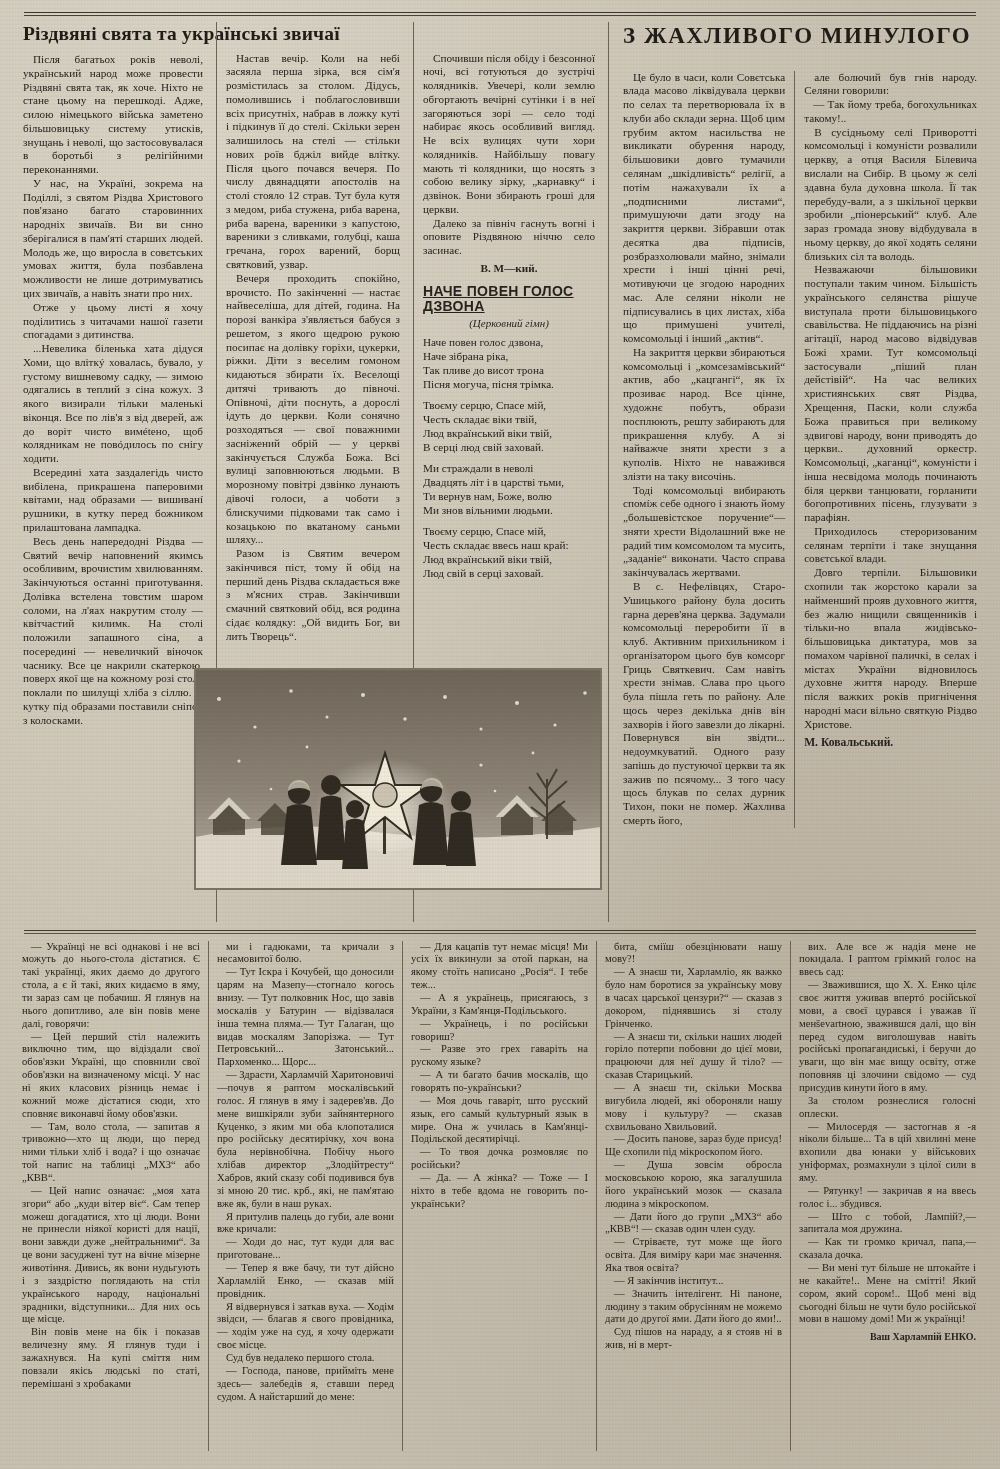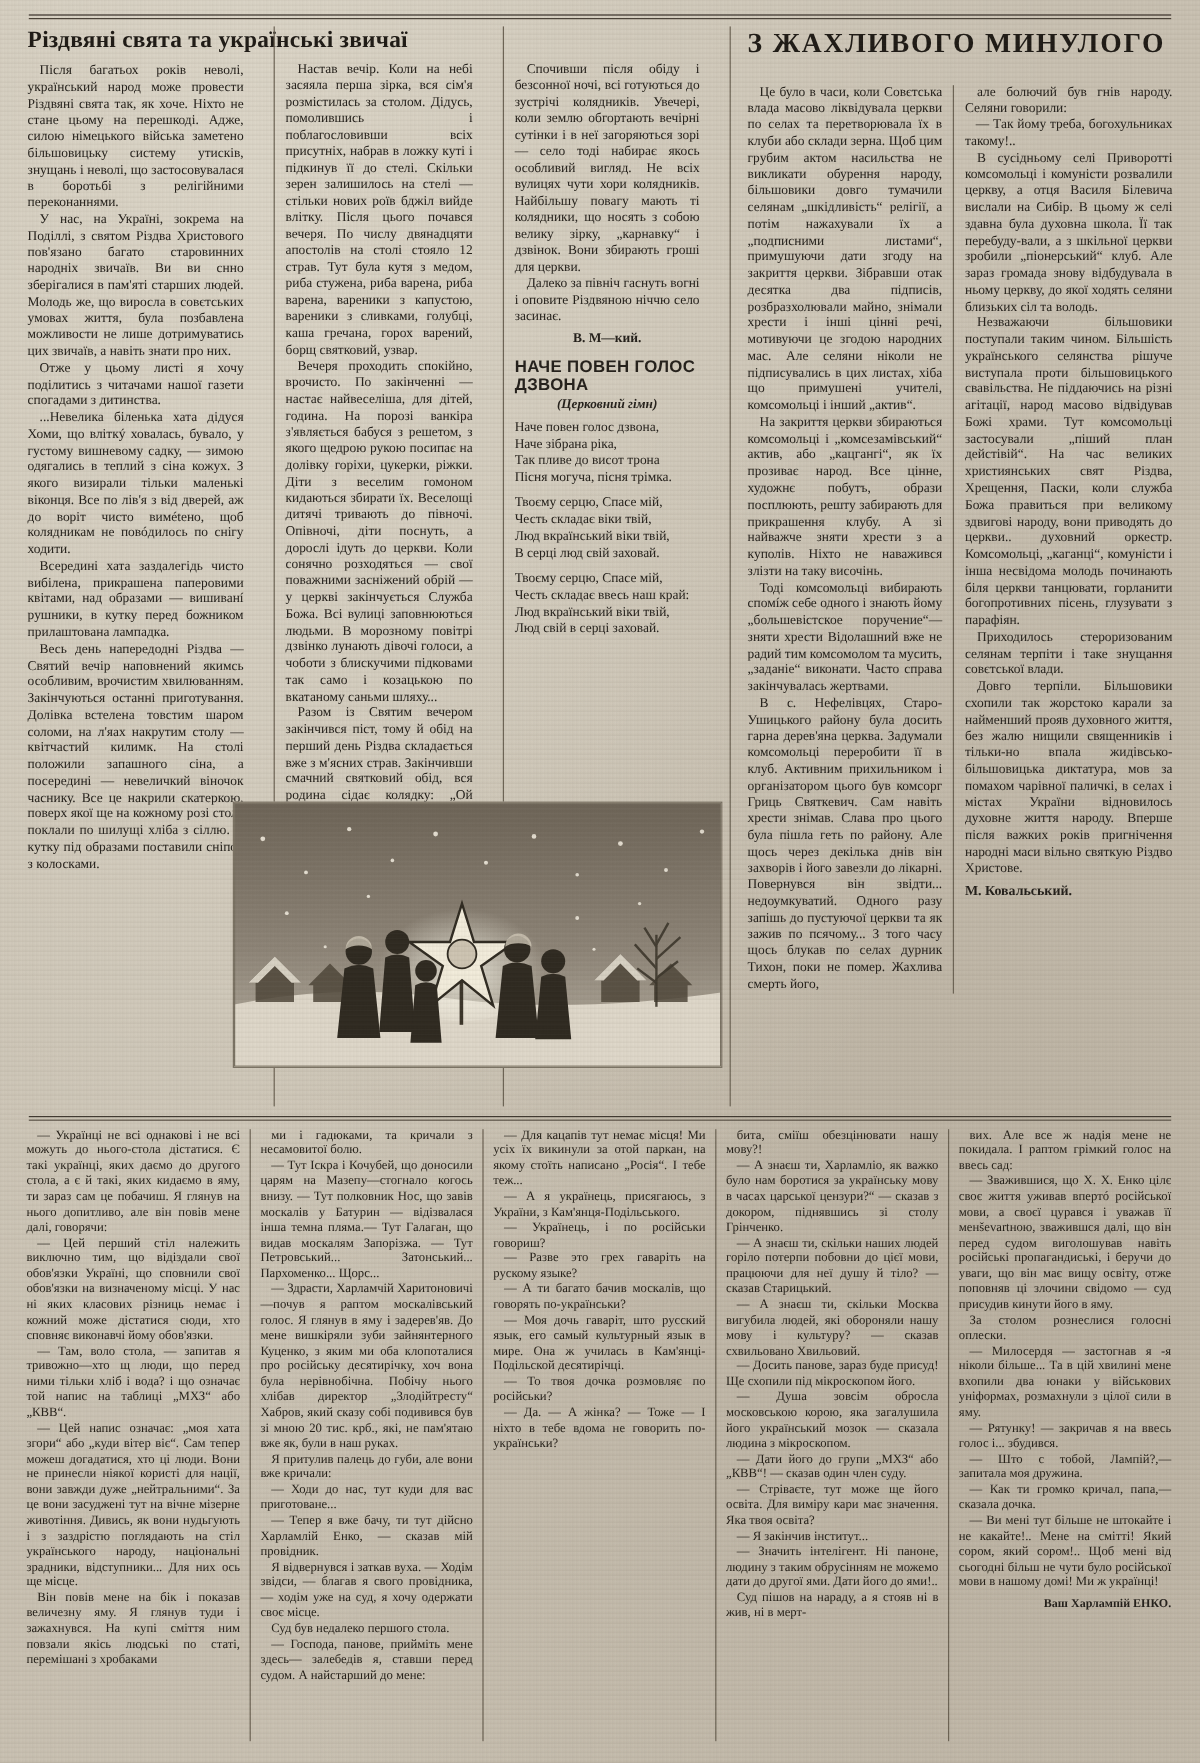--- a/index.html
+++ b/index.html
@@ -60,21 +60,21 @@
     border-top: 1.6px solid #3a332b;
     margin: 2px 10px 0 10px;
   }
   .rule-thin {
     border-top: 1px solid #4a4238;
     margin: 1.5px 10px 6px 10px;
   }
   
   .upper {
     display: flex;
-    gap: 16px;
+    gap: 4px;
     height: 900px;
   }
   .col {
     position: relative;
     box-sizing: border-box;
     padding: 0 9px;
   }
   .col + .col {
     border-left: 1px solid #6c6354;
   }
@@ -98,26 +98,27 @@
     letter-spacing: 1.5px;
     margin-bottom: 23px;
   }
   .subhead {
     font-family: "Liberation Sans", sans-serif;
     font-weight: bold;
     font-size: 14px;
     line-height: 1.1;
     letter-spacing: 0.3px;
     margin: 10px 0 2px 0;
+    text-decoration: underline;
   }
   .subhead-sub {
     text-align: center;
     font-size: 11px;
     font-style: italic;
-    font-weight: bold;
+    font-weight: normal;
     margin: 1px 0 6px 0;
     font-family: "Liberation Serif", serif;
   }
   p.body {
     margin: 0 0 0 0;
     font-size: 11.2px;
     line-height: 1.23;
     text-align: justify;
     text-indent: 10px;
     hyphens: auto;
@@ -242,20 +243,24 @@
       <div class="subhead">НАЧЕ ПОВЕН ГОЛОС ДЗВОНА</div>
       <div class="subhead-sub">(Церковний гімн)</div>
       <p class="verse" style="white-space:pre-line">Наче повен голос дзвона,
 Наче зібрана ріка,
 Так пливе до висот трона
 Пісня могуча, пісня трімка.</p>
       <p class="verse" style="white-space:pre-line">Твоєму серцю, Спасе мій,
 Честь складає віки твій,
 Люд вкраїнський віки твій,
 В серці люд свій заховай.</p>
+      <p class="verse" style="white-space:pre-line">Ми страждали в неволі
+Двадцять літ і в царстві тьми,
+Ти вернув нам, Боже, волю
+Ми знов вільними людьми.</p>
       <p class="verse" style="white-space:pre-line">Твоєму серцю, Спасе мій,
 Честь складає ввесь наш край:
 Люд вкраїнський віки твій,
 Люд свій в серці заховай.</p>
     </div>
 
     <div class="col c4">
       <div class="headline headline-wide">З ЖАХЛИВОГО МИНУЛОГО</div>
       <div style="display:flex; gap:0;">
         <div style="width:176px; padding-right:9px; box-sizing:border-box;">

